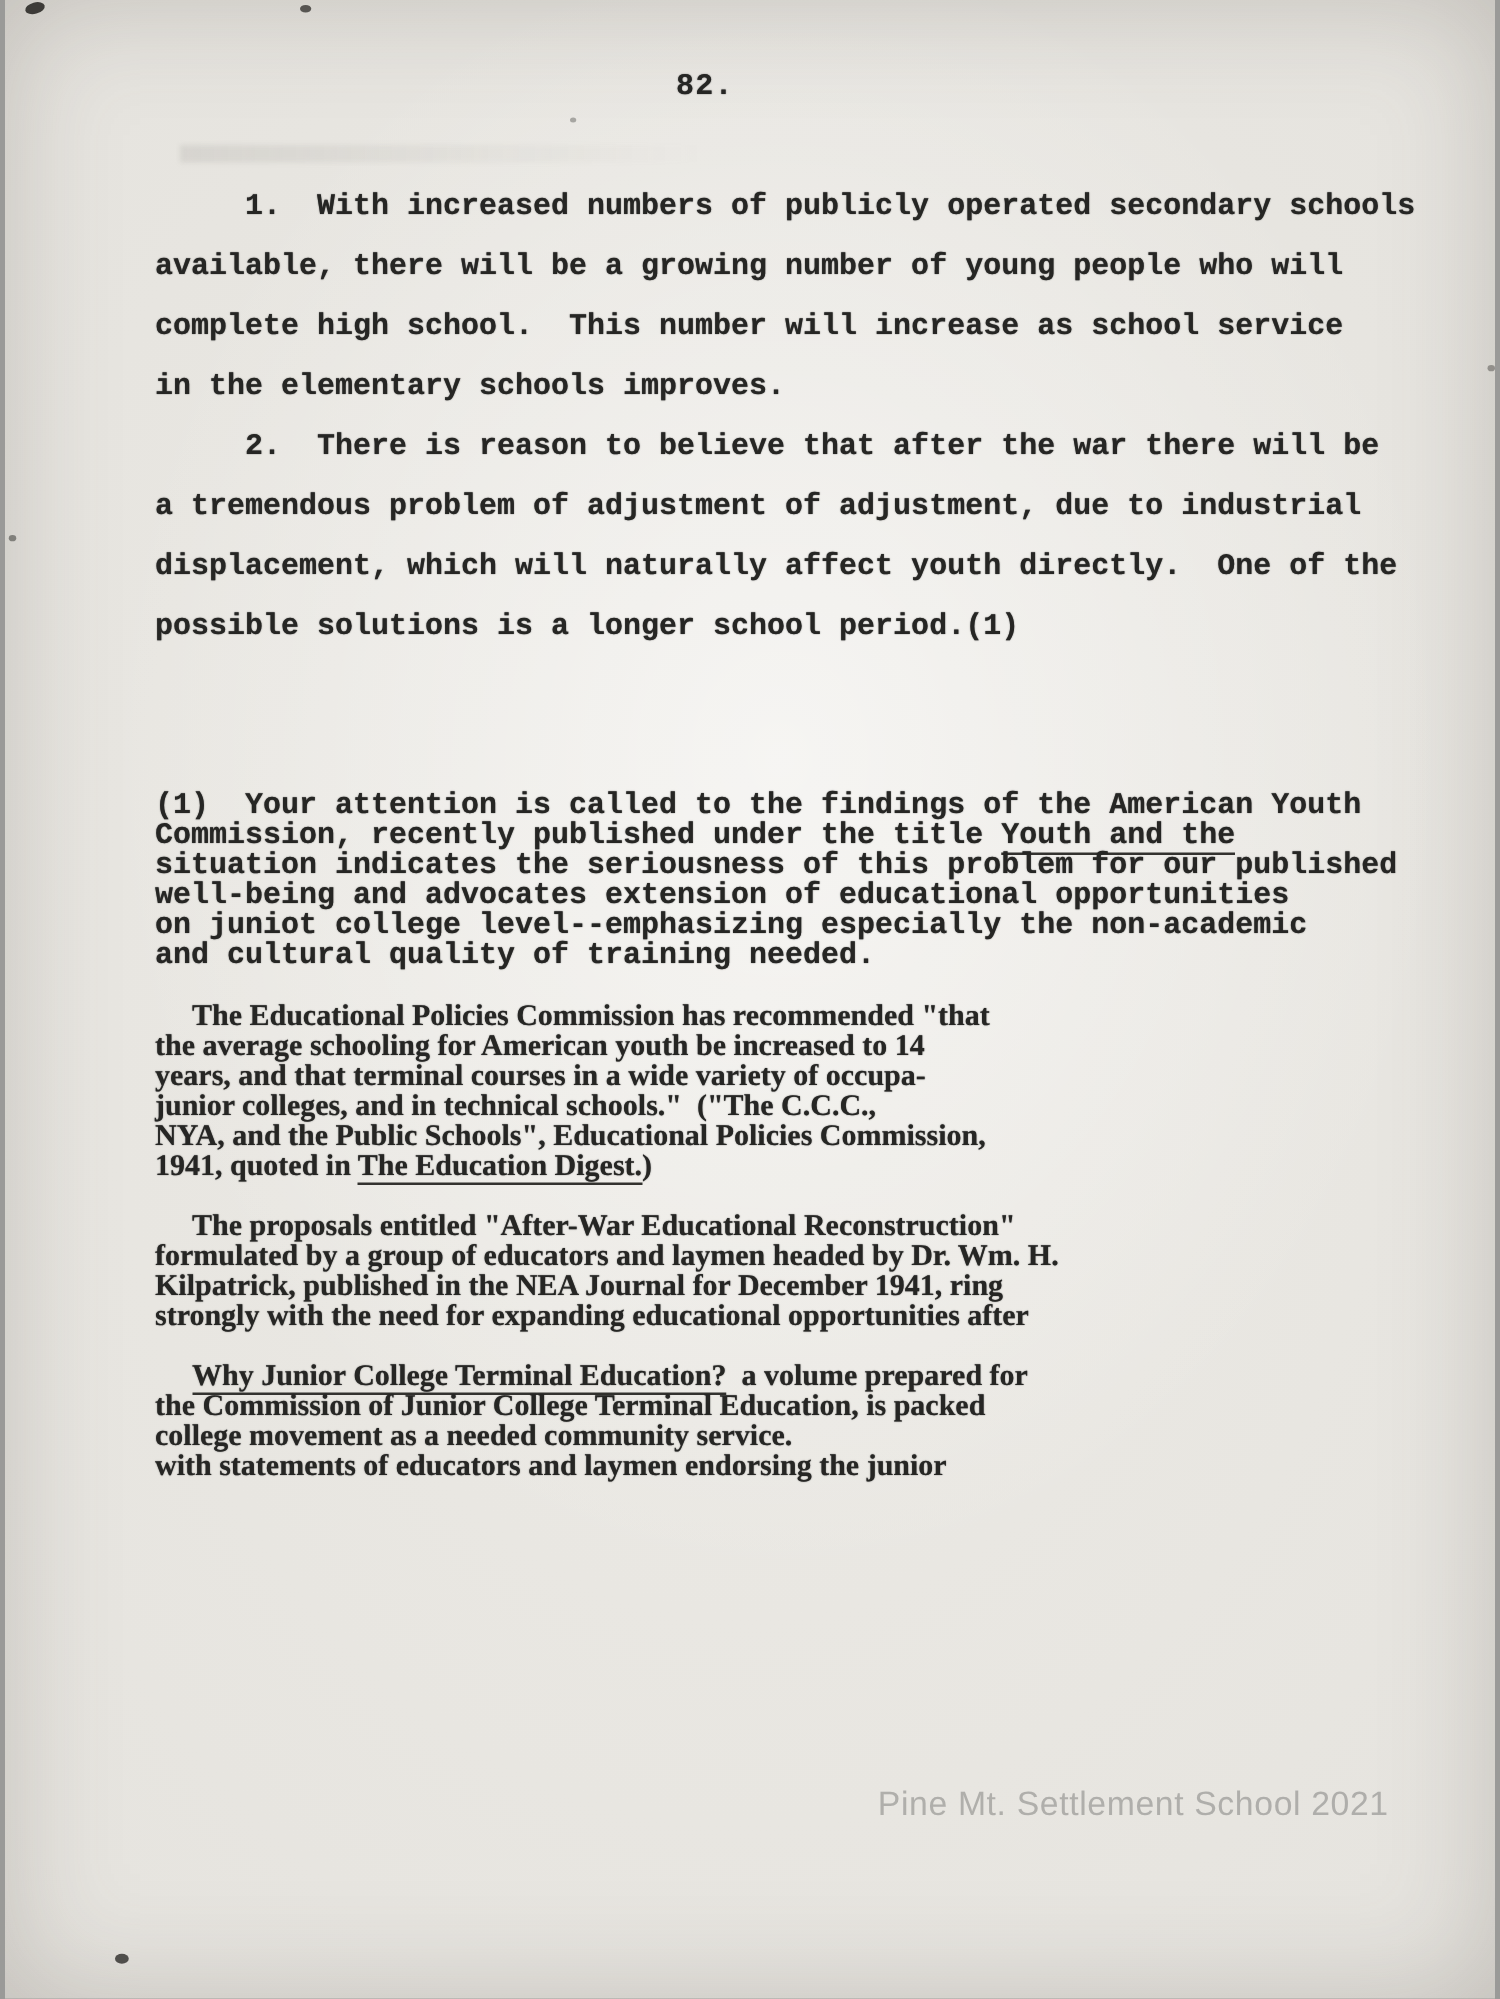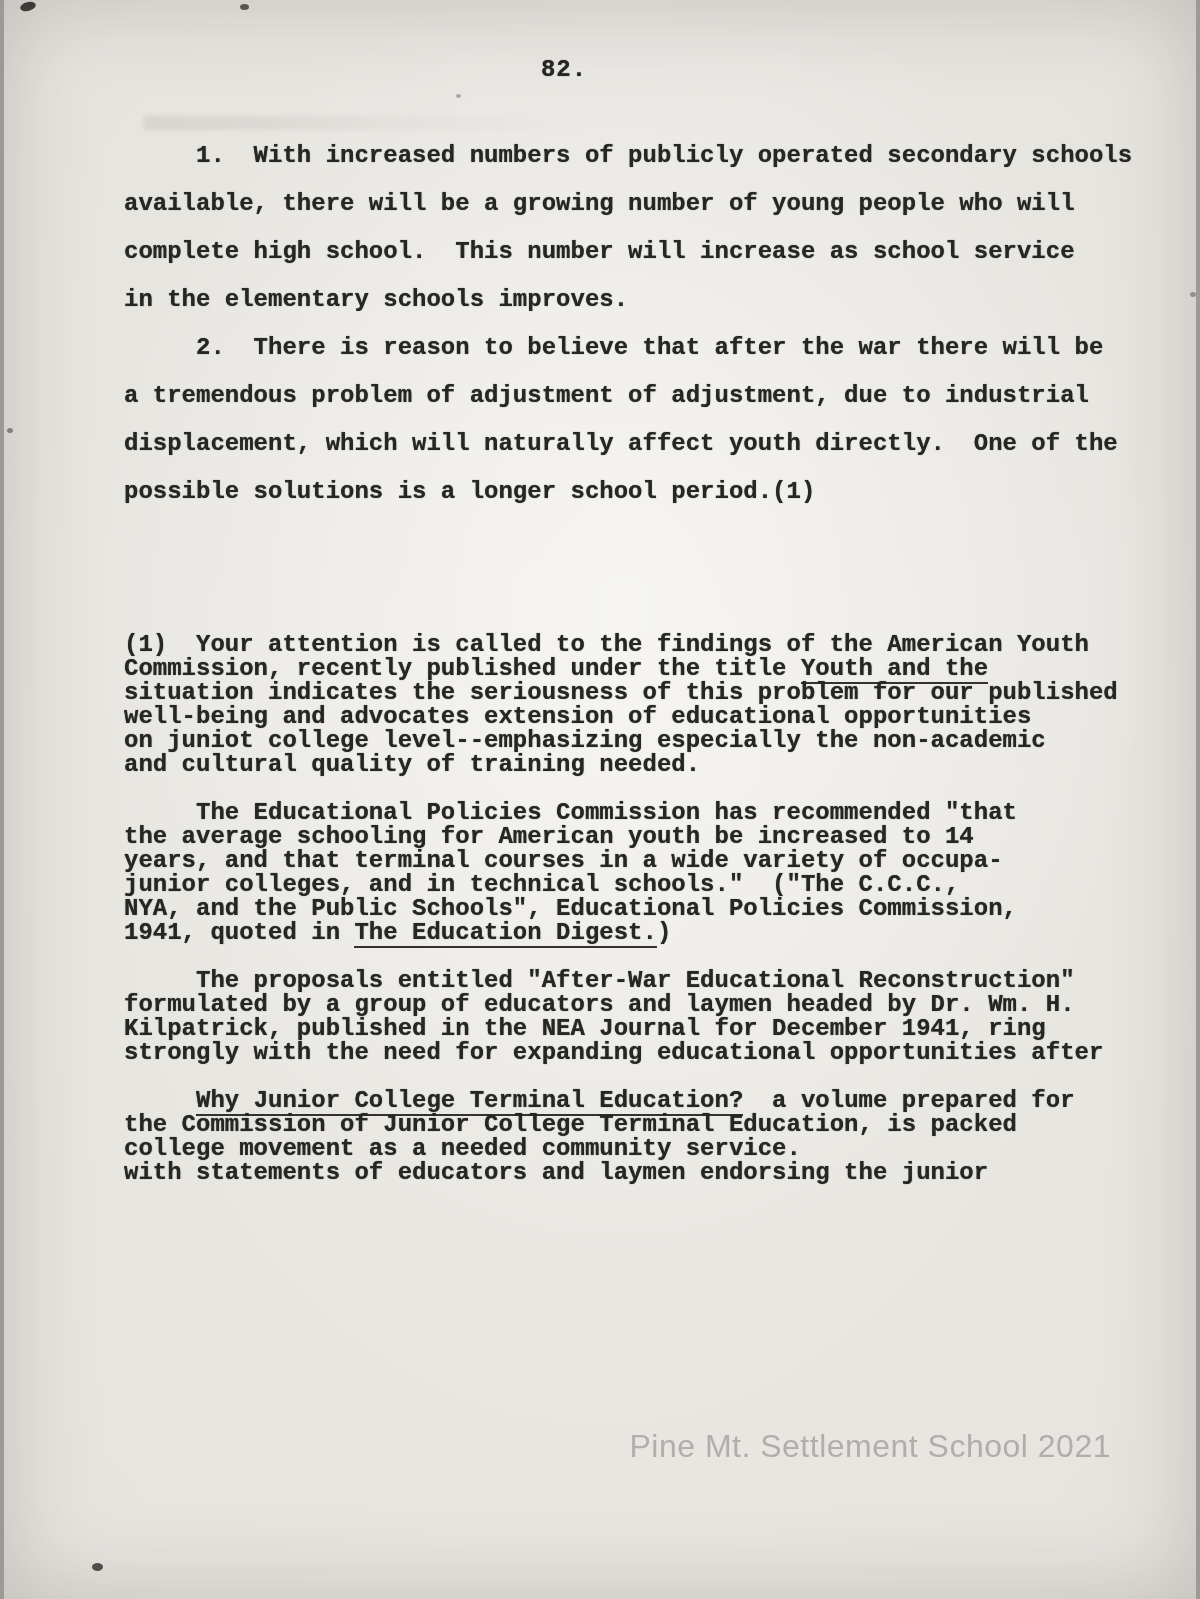--- a/index.html
+++ b/index.html
@@ -22,37 +22,37 @@
     top: 56px;
     left: 0;
     width: 1120px;
     text-align: center;
     font-size: 24px;
     font-weight: bold;
     letter-spacing: 1px;
     text-shadow: 0 0 1px rgba(25,25,25,0.8);
   }
   .text-block { position: absolute; left: 120px; width: 1060px; }
-  .body-text  { top: 132px; }
+  .body-text  { top: 142px; }
   .footnote-text { top: 633px; }
   .line {
     white-space: pre;
     font-weight: bold;
     text-shadow: 0 0 1px rgba(25,25,25,0.75);
   }
   .body-text .line { font-size: 24px; line-height: 48px; height: 48px; }
   .footnote-text .line { font-size: 24px; line-height: 24px; height: 24px; }
-  .footnote-text .para + .para { margin-top: 24px; }
+  .footnote-text .para + .para { margin-top: 24px; font-family: Liberation Serif, serif; }
   .u { border-bottom: 2px solid #33322f; }
   .watermark {
     position: absolute;
     top: 1428px;
     right: 85px;
     font-family: "Liberation Sans", "DejaVu Sans", sans-serif;
-    font-size: 32px;
+    font-size: 27px;
     color: rgba(130,130,128,0.55);
     letter-spacing: 0.5px;
   }
   .speck { position: absolute; background: #2c2b28; border-radius: 50%; }
   .speck.s1 { left: 16px;  top: 2px;    width: 16px; height: 9px;  transform: rotate(-15deg); opacity: .9; }
   .speck.s2 { left: 236px; top: 4px;    width: 9px;  height: 6px;  opacity: .75; }
   .speck.s3 { left: 88px;  top: 1563px; width: 11px; height: 8px;  opacity: .8; }
   .speck.s4 { left: 3px;   top: 428px;  width: 6px;  height: 5px;  opacity: .5; }
   .speck.s5 { left: 1186px;top: 292px;  width: 6px;  height: 5px;  opacity: .4; }
   .speck.s6 { left: 452px; top: 94px;   width: 5px;  height: 4px;  opacity: .35; }

